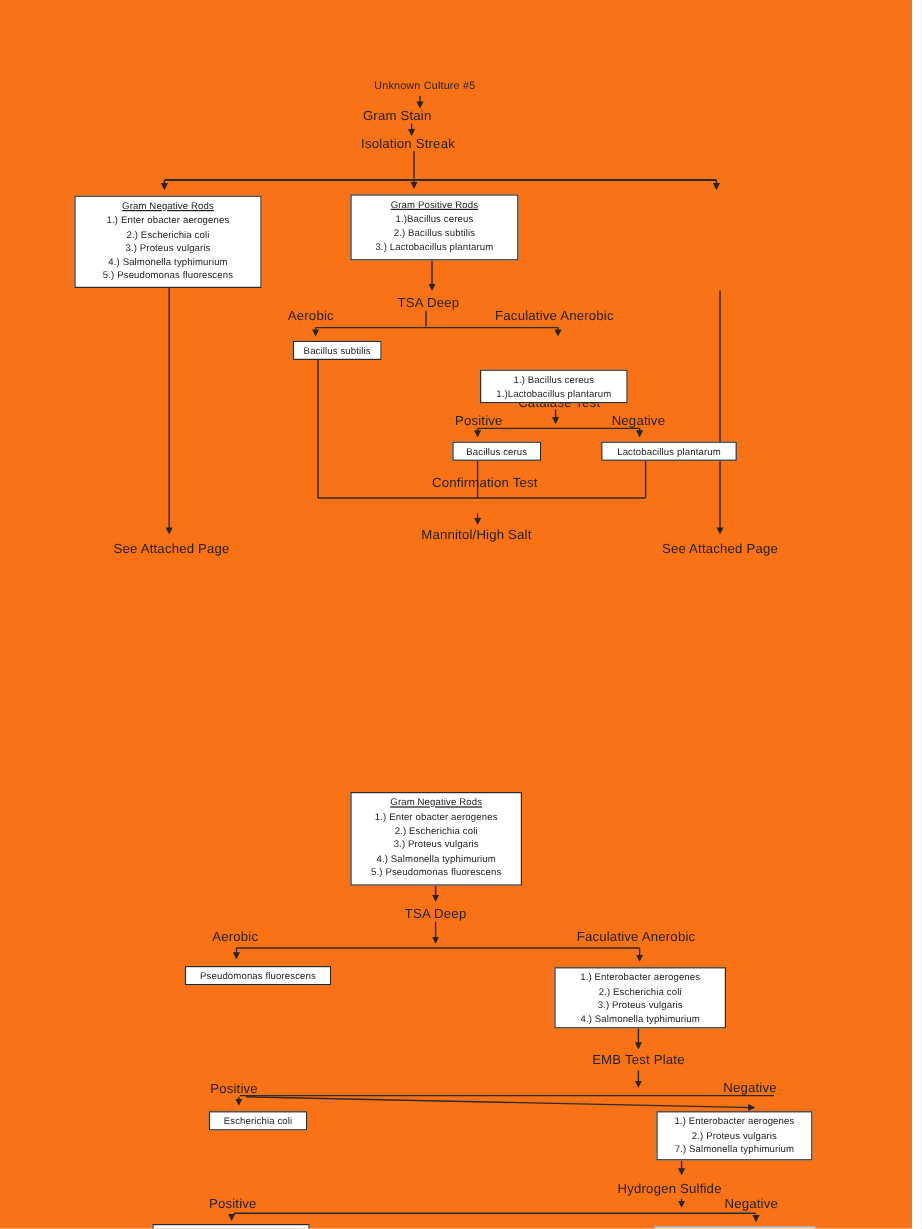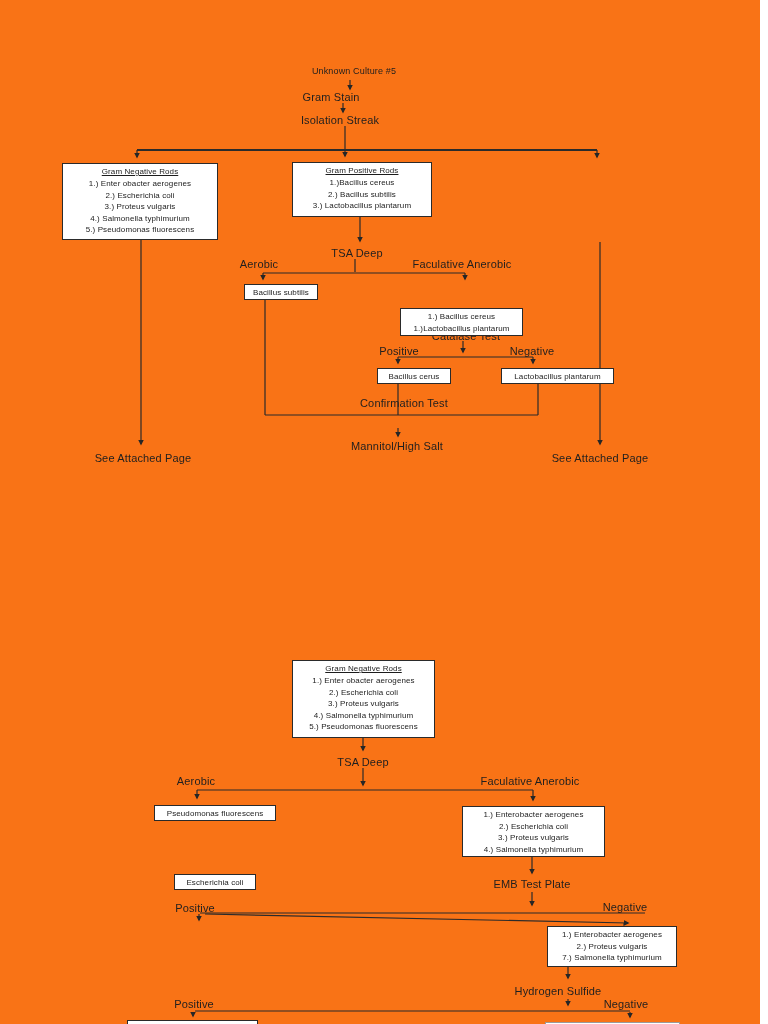--- a/index.html
+++ b/index.html
@@ -143,21 +143,21 @@
     <span>Pseudomonas fluorescens</span>
   </div>
 
   <div class="fbox" style="left:462px;top:806px;width:143px;height:51px;padding-top:2px;">
     <span class="i">1.) Enterobacter aerogenes</span>
     <span class="i">2.) Escherichia coli</span>
     <span class="i">3.) Proteus vulgaris</span>
     <span class="i">4.) Salmonella typhimurium</span>
   </div>
 
-  <div class="fbox one" style="left:158px;top:874px;width:82px;height:16px;align-items:center;">
+  <div class="fbox one" style="left:158px;top:926px;width:82px;height:16px;align-items:center;">
     <span>Escherichia coli</span>
   </div>
 
   <div class="fbox" style="left:547px;top:926px;width:130px;height:41px;padding-top:2px;">
     <span class="i">1.) Enterobacter aerogenes</span>
     <span class="i">2.) Proteus vulgaris</span>
     <span class="i">7.) Salmonella typhimurium</span>
   </div>
 
   <div class="fbox cut" style="left:127px;top:1020px;width:131px;height:20px;"></div>

